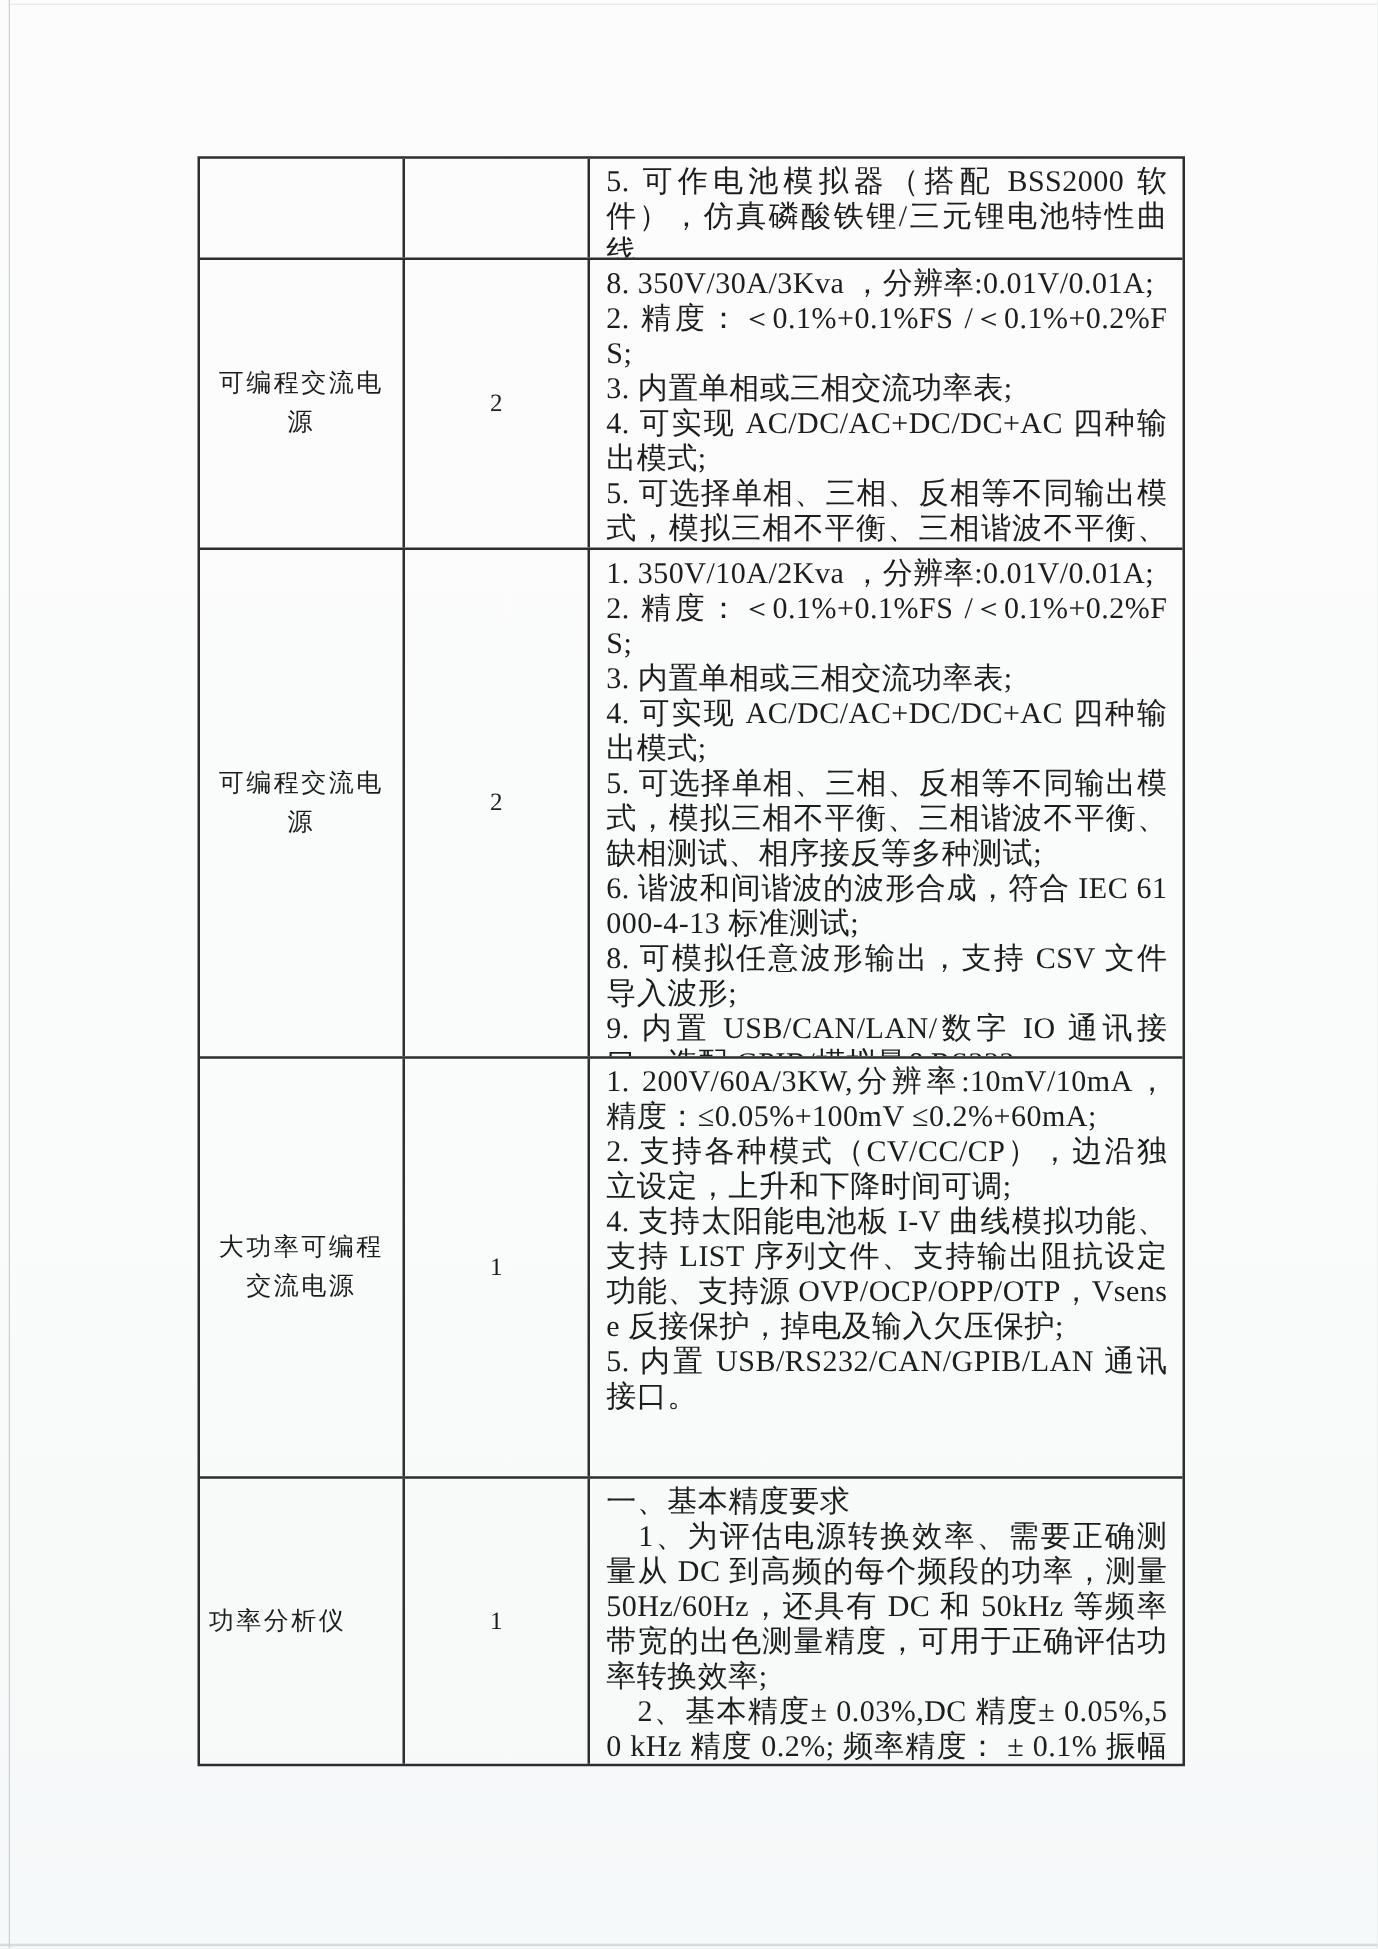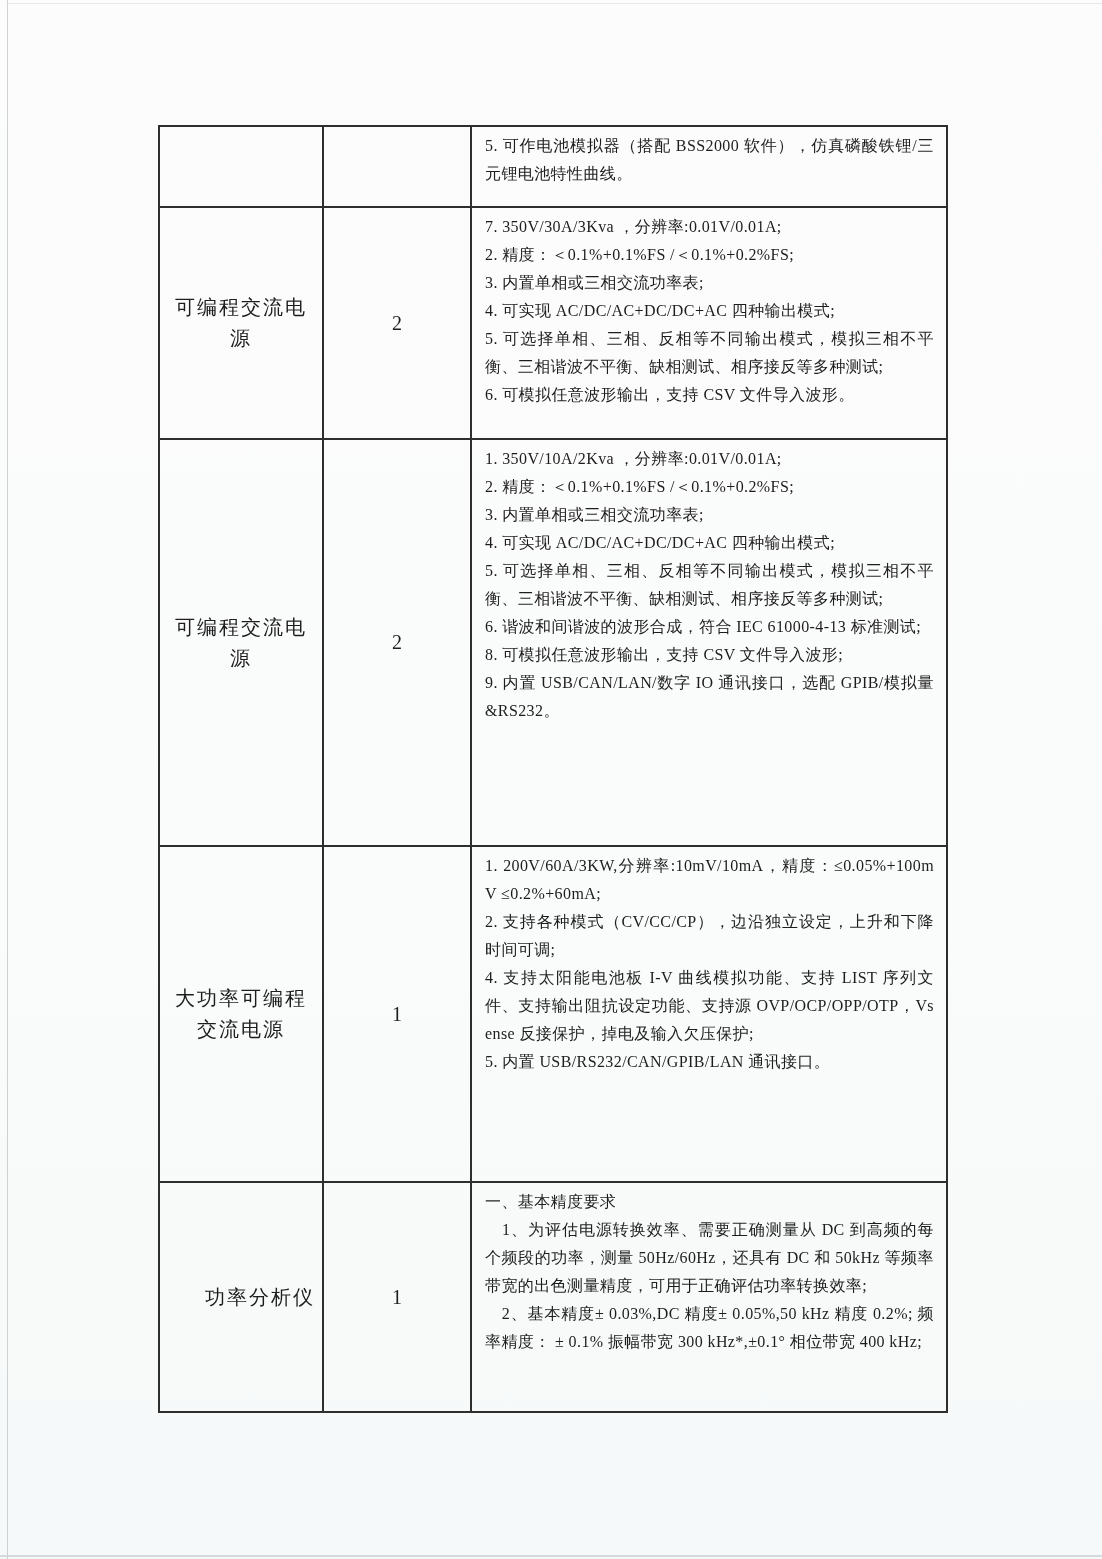--- a/index.html
+++ b/index.html
@@ -29,35 +29,35 @@
   .trow {
     display:flex;
     box-sizing:border-box;
     border-bottom:2px solid #2e2e2e;
   }
   .trow:last-child { border-bottom:none; }
   .cell { box-sizing:border-box; overflow:hidden; }
   .cell.name {
     width:164px;
     border-right:2px solid #2e2e2e;
-    display:flex; align-items:center; justify-content:flex-end;
+    display:flex; align-items:center; justify-content:flex-start;
     text-align:center;
     font-size:20px; line-height:31px; letter-spacing:2px;
     padding:0 7px;
   }
   .cell.qty {
     width:148px;
     border-right:2px solid #2e2e2e;
     display:flex; align-items:center; justify-content:center;
     font-size:20px;
   }
   .cell.specs {
     flex:1;
     padding:5px 12px 0 13px;
-    font-size:16px; line-height:28px;
+    font-size:24px; line-height:28px;
     letter-spacing:0.4px;
     text-align:justify; text-align-last:left;
     word-break:break-all;
   }
   .cell.specs p { margin:0; }
 </style>
 </head>
 <body>
 
 <div class="page">
@@ -81,21 +81,21 @@
     </div>
 
     <div class="trow" style="height:232px">
       <div class="cell name">
         <span>可编程交流电源</span>
       </div>
       <div class="cell qty">
         <span>2</span>
       </div>
       <div class="cell specs">
-        <p>7. 350V/30A/3Kva ，分辨率:0.01V/0.01A;</p>
+        <p>8. 350V/30A/3Kva ，分辨率:0.01V/0.01A;</p>
         <p>2. 精度：＜0.1%+0.1%FS /＜0.1%+0.2%FS;</p>
         <p>3. 内置单相或三相交流功率表;</p>
         <p>4. 可实现 AC/DC/AC+DC/DC+AC 四种输出模式;</p>
         <p>5. 可选择单相、三相、反相等不同输出模式，模拟三相不平衡、三相谐波不平衡、缺相测试、相序接反等多种测试;</p>
         <p>6. 可模拟任意波形输出，支持 CSV 文件导入波形。</p>
       </div>
     </div>
 
     <div class="trow" style="height:407px">
       <div class="cell name">

